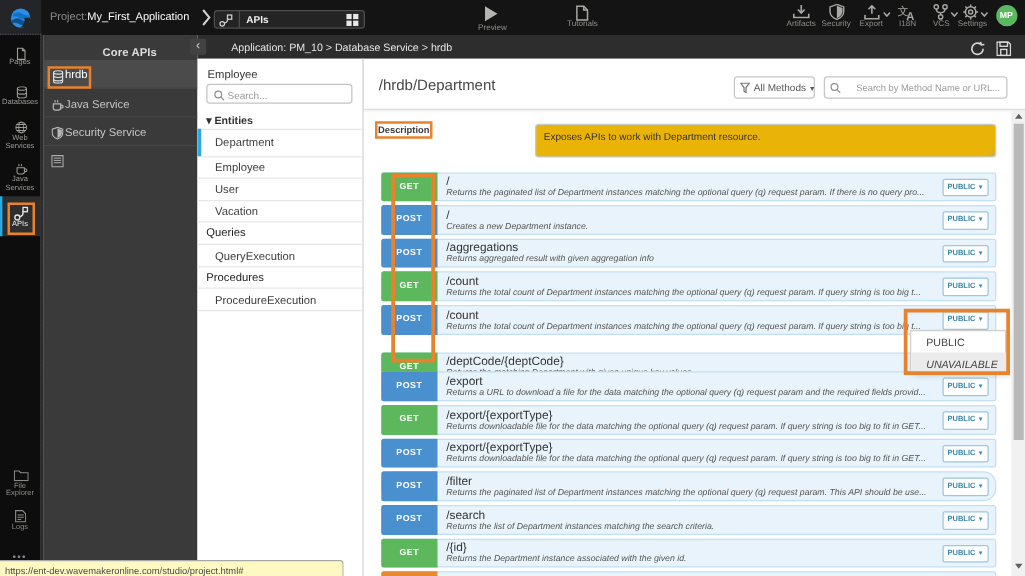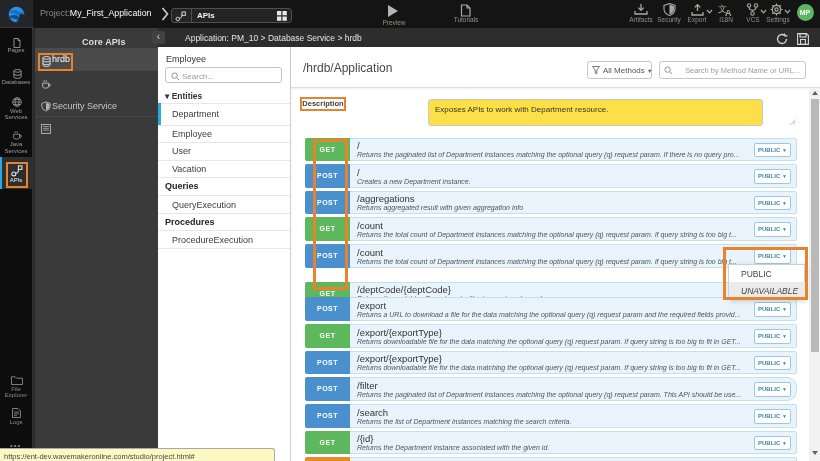--- a/index.html
+++ b/index.html
@@ -30,30 +30,30 @@
 #coreapis .row .t { position:absolute; left:17px; top:6.5px; font-size:9px; color:#c6c6c6; }
 
 #crumb { left:158px; top:28px; width:662px; height:18.5px; background:#2d2d2d; }
 #crumb .t { position:absolute; left:27px; top:4.5px; font-size:8.5px; color:#e6e6e6; }
 
 #endpoints { left:158px; top:46.5px; width:133px; height:414.5px; background:#fff; border-right:1px solid #ccc; }
 #endpoints .hd { position:absolute; left:8px; top:7px; font-size:9px; color:#333; }
 #epsearch { position:absolute; left:7px; top:20.5px; width:117px; height:16px; border:1px solid #c4c4c4; border-radius:3px; background:#fff; }
 #epsearch span { position:absolute; left:16px; top:4px; font-size:8px; color:#999; }
 .eprow { position:absolute; left:0; width:132px; border-bottom:1px solid #e7e7e7; font-size:9px; color:#3c3c3c; }
-.eprow.hdr2 { font-weight:bold; color:#222; }
+.eprow.hdr2 { font-weight:normal; color:#222; }
 
 #main { left:291px; top:46.5px; width:529px; height:414.5px; background:#fff; }
 #mainhdr { position:absolute; left:0; top:0; width:529px; height:41.5px; border-bottom:1px solid #ddd; box-shadow:0 1px 2px rgba(0,0,0,0.07); }
 #mainhdr .ttl { position:absolute; left:12px; top:14px; font-size:12px; color:#474747; }
 #allm { position:absolute; left:296px; top:14px; width:65px; height:18px; border:1px solid #c6c6c6; border-radius:3px; background:#fff; font-size:8px; color:#555; }
 #msearch { position:absolute; left:368px; top:14px; width:147px; height:18px; border:1px solid #c6c6c6; border-radius:3px; background:#fff; }
 #msearch span { position:absolute; left:15px; top:4.5px; font-size:7.5px; color:#9b9b9b;padding-left:10px; }
 #desclbl { position:absolute; left:9px; top:50px; width:46px; height:14px; border:2px solid #e8822d; background:#fff; font-size:7.5px; font-weight:bold; color:#3c3c3c; text-align:center; line-height:9.5px; }
-#descta { position:absolute; left:137px; top:52.5px; width:335px; height:27px; border:1px solid #c9c9c9; border-radius:3px; background:#fde047; }
+#descta { position:absolute; left:137px; top:52.5px; width:369px; height:27px; border:1px solid #c9c9c9; border-radius:3px; background:#eab308; }
 #descta span { position:absolute; left:6px; top:5px; font-size:8px; color:#333; }
 .mrow { position:absolute; left:14px; width:491.5px; height:23.5px; background:#e8f3fb; border:1px solid #c3e0f2; border-radius:2px; }
 .mbtn { position:absolute; left:-1px; top:-1px; width:45px; height:23.5px; border-radius:2px 0 0 2px; color:#fff; font-size:7px; font-weight:bold; text-align:center; line-height:23.5px; letter-spacing:0.5px; }
 .get { background:#5db85d; }
 .post { background:#4a90cf; }
 .del { background:#e8892e; }
 .mpath { position:absolute; left:51px; top:1.5px; font-size:9.5px; color:#333; }
 .mdesc { position:absolute; left:51px; top:12.5px; font-size:7px; font-style:italic; color:#555; white-space:nowrap; }
 .pubbtn { position:absolute; left:448px; top:4px; width:37px; height:14.5px; border:1px solid #9cc6e2; border-radius:2px; background:#fff; font-size:6px; font-weight:bold; color:#3a87ad; text-align:center; line-height:13px; }
 
@@ -88,20 +88,23 @@
   <div class="abs" id="gutter"></div>
   <div class="abs" id="apitile"></div>
   <div class="abs" id="apibar"></div>
   <div class="abs" id="apibox"></div>
 
   <div class="abs" id="coreapis">
     <div class="hdr">Core APIs</div>
     <div class="row" style="top:19.5px; background:#4b4b4b;">
         <span class="t" style="color:#fff;font-size:9px;">hrdb</span>
       </div>
+    <div class="row" style="top:43px;">
+        <span class="t">Java Service</span>
+      </div>
     <div class="row" style="top:66px;">
         <span class="t">Security Service</span>
       </div>
     <div style="position:absolute; left:3px; top:24.5px; width:35px; height:18px; border:2px solid #e8822d;"></div>
   </div>
 
   <div class="abs" id="crumb">
       <span class="t">Application: PM_10 &gt; Database Service &gt; hrdb</span>
     </div>
 
@@ -134,21 +137,21 @@
     <div class="eprow hdr2" style="top:167.3px; height:17.3px; line-height:17.3px;">
         <span style="position:absolute;left:7px;">Procedures</span>
       </div>
     <div class="eprow" style="top:184.6px; height:18.1px; line-height:18.1px;">
         <span style="position:absolute;left:14px;">ProcedureExecution</span>
       </div>
   </div>
 
   <div class="abs" id="main">
     <div id="mainhdr">
-      <div class="ttl">/hrdb/Application</div>
+      <div class="ttl">/hrdb/Department</div>
       <div id="allm"></div>
       <div id="msearch">
           <span>Search by Method Name or URL...</span>
         </div>
     </div>
     <div id="desclbl">Description</div>
     <div id="descta">
         <span>Exposes APIs to work with Department resource.</span>
       </div>
     <div id="rows">

